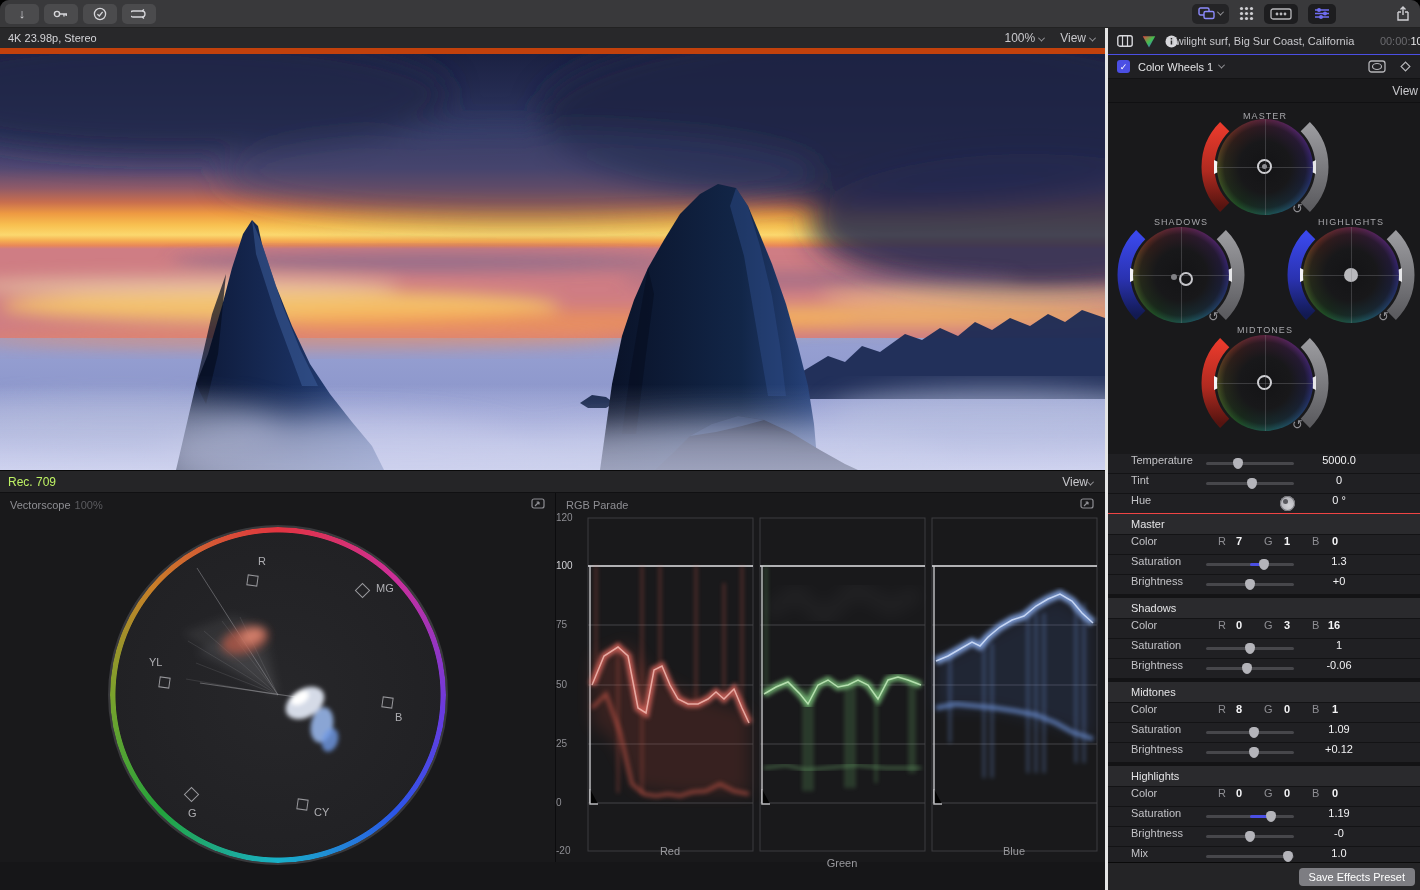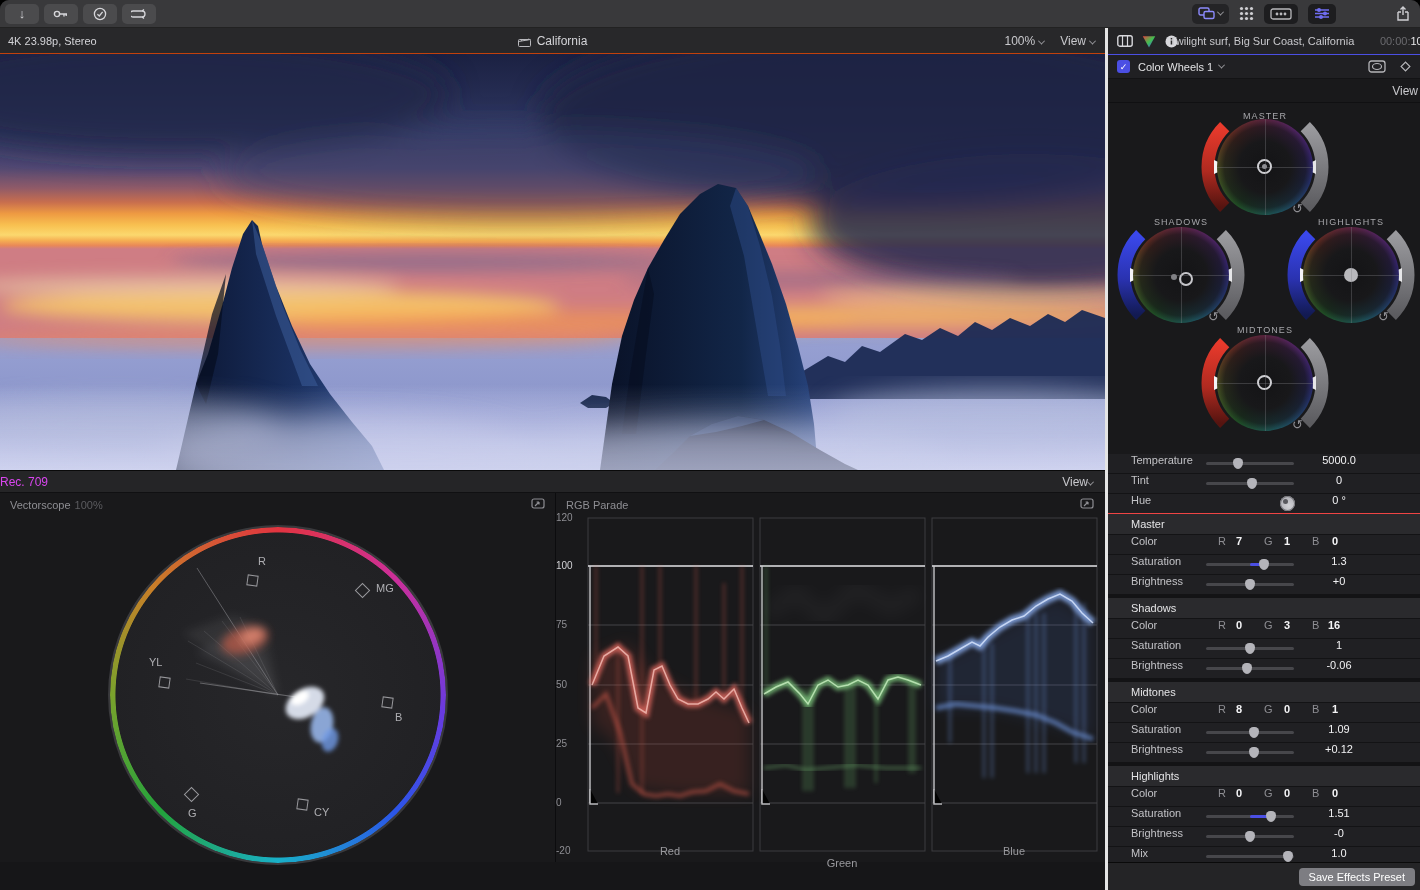--- a/index.html
+++ b/index.html
@@ -12,32 +12,32 @@
   .tbtn svg{display:block}
   .tb-right{margin-left:auto;display:flex;align-items:center;gap:10px;padding-right:10px}
   .tb-group{display:flex;align-items:center;gap:2px;background:#242426;border-radius:5px;padding:2px 6px;height:20px}
   .chev{display:inline-block;width:5px;height:5px;border-right:1.5px solid #9a9a9e;border-bottom:1.5px solid #9a9a9e;transform:rotate(45deg) translate(-1px,-1px)}
 
   
   .main{position:absolute;top:28px;left:0;width:1105px;height:862px}
   .rpanel{position:absolute;top:28px;left:1105px;width:339px;height:862px;background:#ef4444;border-left:3px solid #e5e5e5}
 
   
-  .vhead{position:relative;height:26px;background:#28282a;border-bottom:1px solid #c2410c;display:flex;align-items:center}
+  .vhead{position:relative;height:26px;background:#28282a;border-bottom:6px solid #c2410c;display:flex;align-items:center}
   .vformat{position:absolute;left:8px;color:#d4d4d8;font-size:11px}
   .vtitle{position:absolute;left:0;right:0;text-align:center;color:#d4d4d8;font-size:12px}
   .vtitle svg{vertical-align:-2px;margin-right:6px}
   .vright{position:absolute;right:10px;display:flex;gap:16px;align-items:center;color:#c8c8cc;font-size:12px}
   .vright .chev{margin-left:4px}
   .viewerimg{position:relative;height:416px;background:#000;overflow:hidden}
   .viewerimg svg{display:block}
 
   
   .scopebar{position:relative;height:23px;background:#252527;border-top:1px solid #0a0a0a;border-bottom:1px solid #101012;display:flex;align-items:center}
-  .scopebar .cs{color:#d946ef;font-size:12px}
+  .scopebar .cs{margin-left:8px;color:#bef264;font-size:12px}
   .scopebar .vw{position:absolute;right:12px;color:#c8c8cc;font-size:12px}
   .scopes{position:relative;height:369px;background:#19191b;display:flex}
   .vscope{position:relative;width:556px;height:369px;border-right:1px solid #0c0c0e}
   .parade{position:relative;width:548px;height:369px}
   .scopelbl{position:absolute;left:10px;top:6px;color:#8e8e93;font-size:11px}
   .scopelbl .pct{color:#5c5c60;margin-left:4px}
   .scopeicon{position:absolute;right:10px;top:5px;color:#8e8e93}
   .vs-outer{position:absolute;left:108px;top:32px;width:340px;height:340px;border-radius:50%;border:5px solid #39393c;background:radial-gradient(circle,#27272a 0%,#222225 60%,#1f1f22 100%)}
   .vs-ring{position:absolute;left:110px;top:34px;width:336px;height:336px;border-radius:50%;
     background:conic-gradient(from 0deg,#e23440 0deg,#cc2f9a 45deg,#6a3ae0 95deg,#2b55e8 135deg,#19b0c8 180deg,#23a33c 225deg,#7aa22c 270deg,#c77f28 310deg,#e23440 360deg);
@@ -204,24 +204,20 @@
           <path d="M2 6 h3 M9 6 h3 M2 6 v8 h10 V6" fill="none" stroke="#cfcfd3" stroke-width="1.4"></path>
           <path d="M7 1 v8 M4.5 3.5 L7 1 L9.5 3.5" fill="none" stroke="#cfcfd3" stroke-width="1.4"></path>
         </svg>
     </div>
   </div>
 
   <div class="main">
 
     <div class="vhead">
       <span class="vformat">4K 23.98p, Stereo</span>
-      <span class="vtitle"><svg width="13" height="10" viewBox="0 0 13 10">
-            <rect x="0.5" y="2.5" width="12" height="7" rx="1" fill="none" stroke="#b8b8bc"></rect>
-            <path d="M0.5 4.5 L12.5 2.5 M3 4.2 l1.6 -1.8 M6 3.8 l1.6 -1.8 M9 3.4 l1.6 -1.8" stroke="#b8b8bc" fill="none"></path>
-          </svg><span>California</span></span>
       <span class="vright">
         <span><span>100%</span><span class="chev"></span></span>
         <span><span>View</span><span class="chev"></span></span>
       </span>
     </div>
 
     <div class="viewerimg">
       <svg width="1105" height="416" viewBox="0 0 1105 416">
         <defs>
           <linearGradient id="sky" x1="0" y1="0" x2="0" y2="1">
@@ -692,21 +688,21 @@
         <span class="cl" style="left:204px">B</span>
           <span class="cv" style="left:224px">0</span>
       </div>
       <div class="row">
         <span class="rl">Saturation</span>
         <div class="slider">
             <div class="trk"></div>
             <div class="fil" style="left: 50%; width: 24%;"></div>
             <div class="th" style="left: calc(74% - 5px);"></div>
           </div>
-        <span class="rv">1.51</span>
+        <span class="rv">1.19</span>
       </div>
       <div class="row">
         <span class="rl">Brightness</span>
         <div class="slider">
             <div class="trk"></div>
             <div class="th" style="left: calc(50% - 5px);"></div>
           </div>
         <span class="rv">-0</span>
       </div>
       <div class="row">

